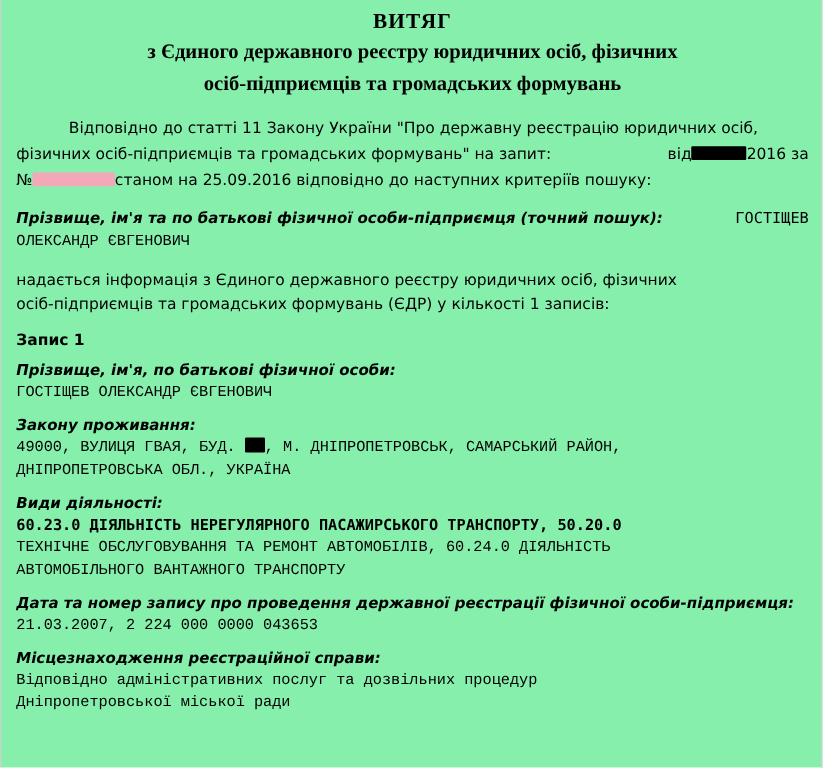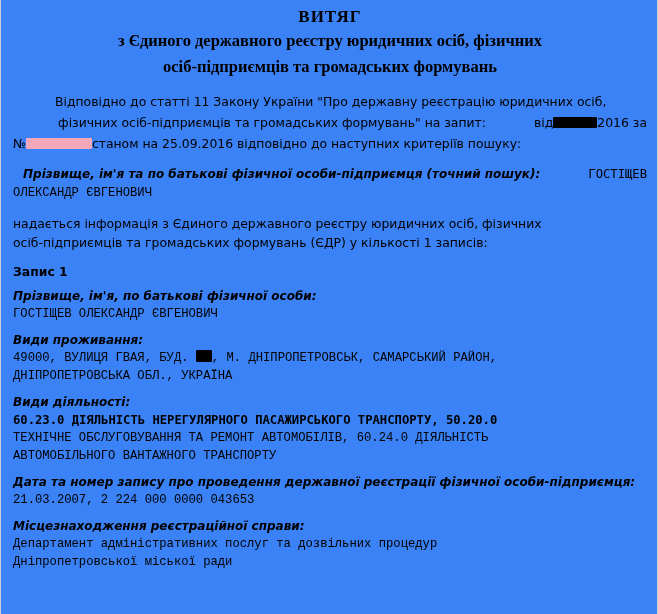--- a/index.html
+++ b/index.html
@@ -14,21 +14,21 @@
     color: #000000;
     overflow: hidden;
   }
   .page {
     position: relative;
     width: 658px;
     height: 614px;
     box-sizing: border-box;
     border-left: 1px solid #cfcfcf;
     border-right: 1px solid #cfcfcf;
-    background: #3b82f6;
+    background: #86efac;
   }
   .content {
     position: absolute;
     left: 12px;
     right: 10px;
     top: 6px;
   }
   .title-block {
     text-align: center;
     font-family: "Liberation Serif", serif;
@@ -104,23 +104,22 @@
     margin-top: 12px;
     font-size: 12.3px;
     line-height: 18px;
   }
   .search-row .name-right {
     font-family: "DejaVu Sans Mono", monospace;
     font-size: 12.2px;
   }
   .flexrow {
     display: flex;
-    justify-content: flex-end;
+    justify-content: space-between;
     align-items: baseline;
-    gap: 48px;
   }
   .nowrapR {
     white-space: nowrap;
   }
 </style>
 </head>
 <body>
 
 <div class="page">
   <div class="content">
@@ -157,37 +156,37 @@
     </div>
 
     <div class="record-head">Запис 1</div>
 
     <div class="section">
       <div class="label-line">Прізвище, ім'я, по батькові фізичної особи:</div>
       <div class="mono">ГОСТІЩЕВ ОЛЕКСАНДР ЄВГЕНОВИЧ</div>
     </div>
 
     <div class="section">
-      <div class="label-line">Види проживання:</div>
+      <div class="label-line">Закону проживання:</div>
       <div class="mono">49000, ВУЛИЦЯ ГВАЯ, БУД. <span class="redact r3"></span>, М. ДНІПРОПЕТРОВСЬК, САМАРСЬКИЙ РАЙОН,</div>
       <div class="mono">ДНІПРОПЕТРОВСЬКА ОБЛ., УКРАЇНА</div>
     </div>
 
     <div class="section">
       <div class="label-line">Види діяльності:</div>
       <div class="mono-bold">60.23.0 ДІЯЛЬНІСТЬ НЕРЕГУЛЯРНОГО ПАСАЖИРСЬКОГО ТРАНСПОРТУ, 50.20.0</div>
       <div class="mono">ТЕХНІЧНЕ ОБСЛУГОВУВАННЯ ТА РЕМОНТ АВТОМОБІЛІВ, 60.24.0 ДІЯЛЬНІСТЬ</div>
       <div class="mono">АВТОМОБІЛЬНОГО ВАНТАЖНОГО ТРАНСПОРТУ</div>
     </div>
 
     <div class="section">
       <div class="label-line">Дата та номер запису про проведення державної реєстрації фізичної особи-підприємця:</div>
       <div class="mono">21.03.2007, 2 224 000 0000 043653</div>
     </div>
 
     <div class="section">
       <div class="label-line">Місцезнаходження реєстраційної справи:</div>
-      <div class="mono">Департамент адміністративних послуг та дозвільних процедур</div>
+      <div class="mono">Відповідно адміністративних послуг та дозвільних процедур</div>
       <div class="mono">Дніпропетровської міської ради</div>
     </div>
 
   </div>
 </div>
 
 </body></html>

